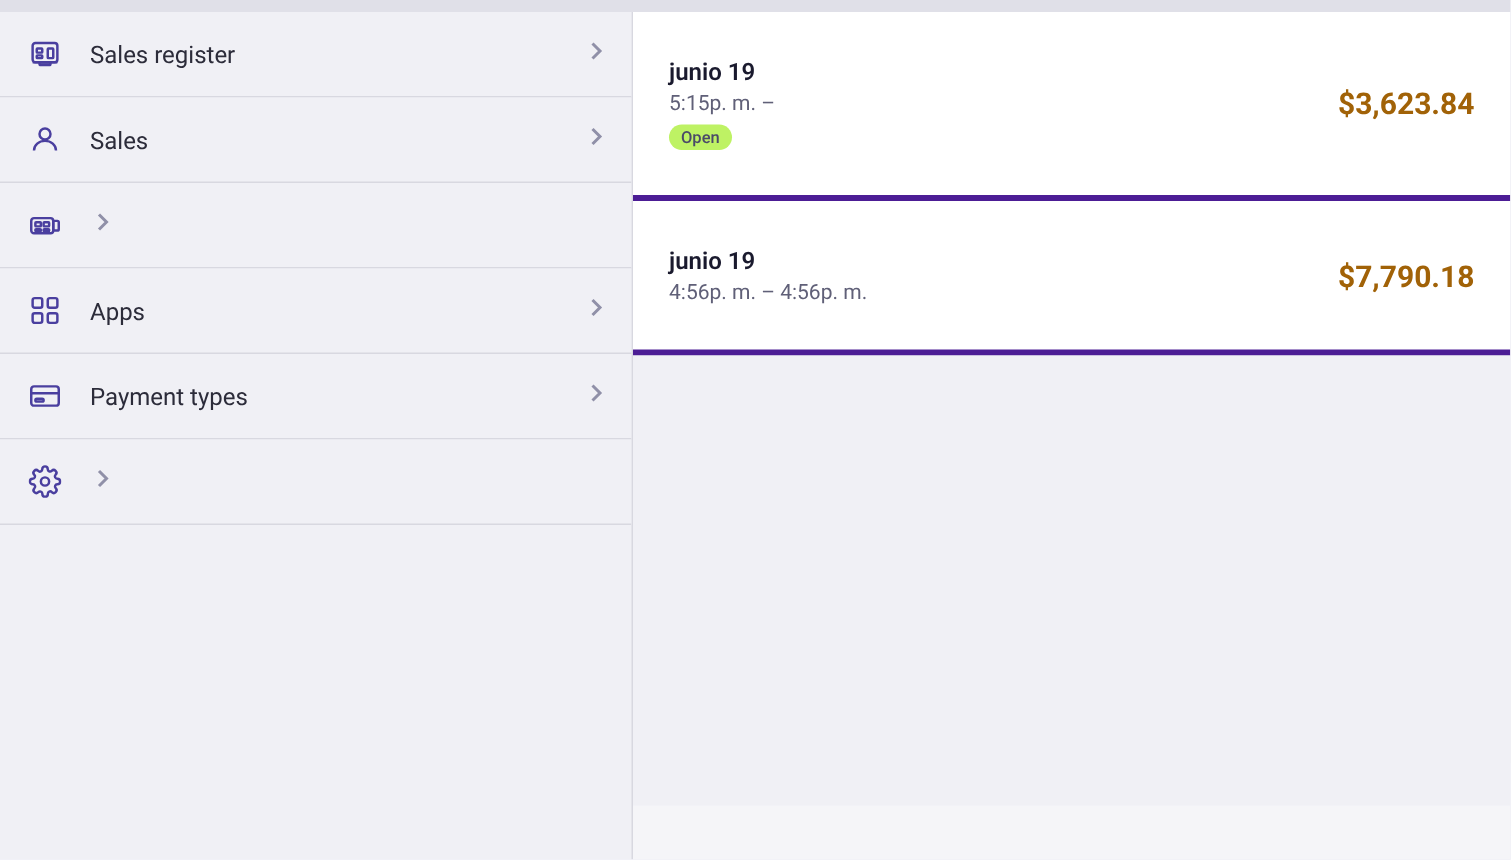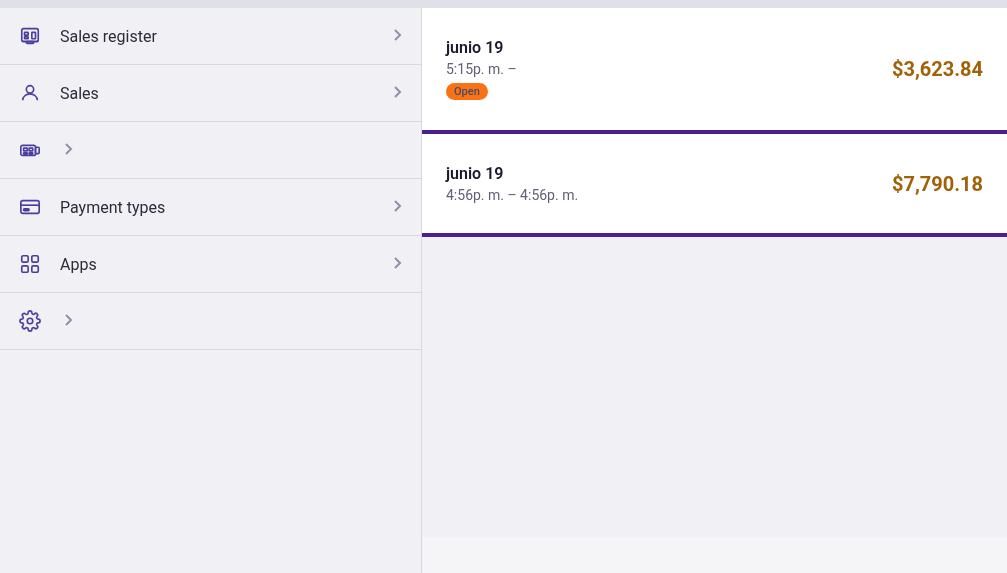--- a/index.html
+++ b/index.html
@@ -121,21 +121,21 @@
       flex-direction: column;
     }
 
     .session-time {
       font-size: 14px;
       color: #6060788;
       color: #606078;
     }
 
     .session-badge {
-      background: #f97316;
+      background: #bef264;
       color: #4a4a68;
       font-size: 11px;
       font-weight: 500;
       padding: 2px 8px;
       border-radius: 10px;
     }
 
     .session-amount {
       font-size: 20px;
       font-weight: 700;
@@ -205,43 +205,43 @@
       <span class="sidebar-item-chevron">
         <svg viewBox="0 0 16 16">
             <polyline points="6,3 11,8 6,13"></polyline>
           </svg>
       </span>
     </div>
 
     <div class="sidebar-item">
       <span class="sidebar-item-icon">
         <svg viewBox="0 0 24 24">
-          <rect x="2" y="5" width="20" height="14" rx="2"></rect>
-          <line x1="2" y1="10" x2="22" y2="10"></line>
-          <rect x="5" y="14" width="6" height="2" rx="1"></rect>
-        </svg>
-      </span>
-      <span class="sidebar-item-label">Payment types</span>
-      <span class="sidebar-item-chevron">
-        <svg viewBox="0 0 16 16">
-            <polyline points="6,3 11,8 6,13"></polyline>
-          </svg>
-      </span>
-    </div>
-
-    <div class="sidebar-item">
-      <span class="sidebar-item-icon">
-        <svg viewBox="0 0 24 24">
           <rect x="3" y="3" width="7" height="7" rx="1.5"></rect>
           <rect x="14" y="3" width="7" height="7" rx="1.5"></rect>
           <rect x="3" y="14" width="7" height="7" rx="1.5"></rect>
           <rect x="14" y="14" width="7" height="7" rx="1.5"></rect>
         </svg>
       </span>
       <span class="sidebar-item-label">Apps</span>
+      <span class="sidebar-item-chevron">
+        <svg viewBox="0 0 16 16">
+            <polyline points="6,3 11,8 6,13"></polyline>
+          </svg>
+      </span>
+    </div>
+
+    <div class="sidebar-item">
+      <span class="sidebar-item-icon">
+        <svg viewBox="0 0 24 24">
+          <rect x="2" y="5" width="20" height="14" rx="2"></rect>
+          <line x1="2" y1="10" x2="22" y2="10"></line>
+          <rect x="5" y="14" width="6" height="2" rx="1"></rect>
+        </svg>
+      </span>
+      <span class="sidebar-item-label">Payment types</span>
       <span class="sidebar-item-chevron">
         <svg viewBox="0 0 16 16">
             <polyline points="6,3 11,8 6,13"></polyline>
           </svg>
       </span>
     </div>
 
 
     <div class="sidebar-item">
       <span class="sidebar-item-icon">

